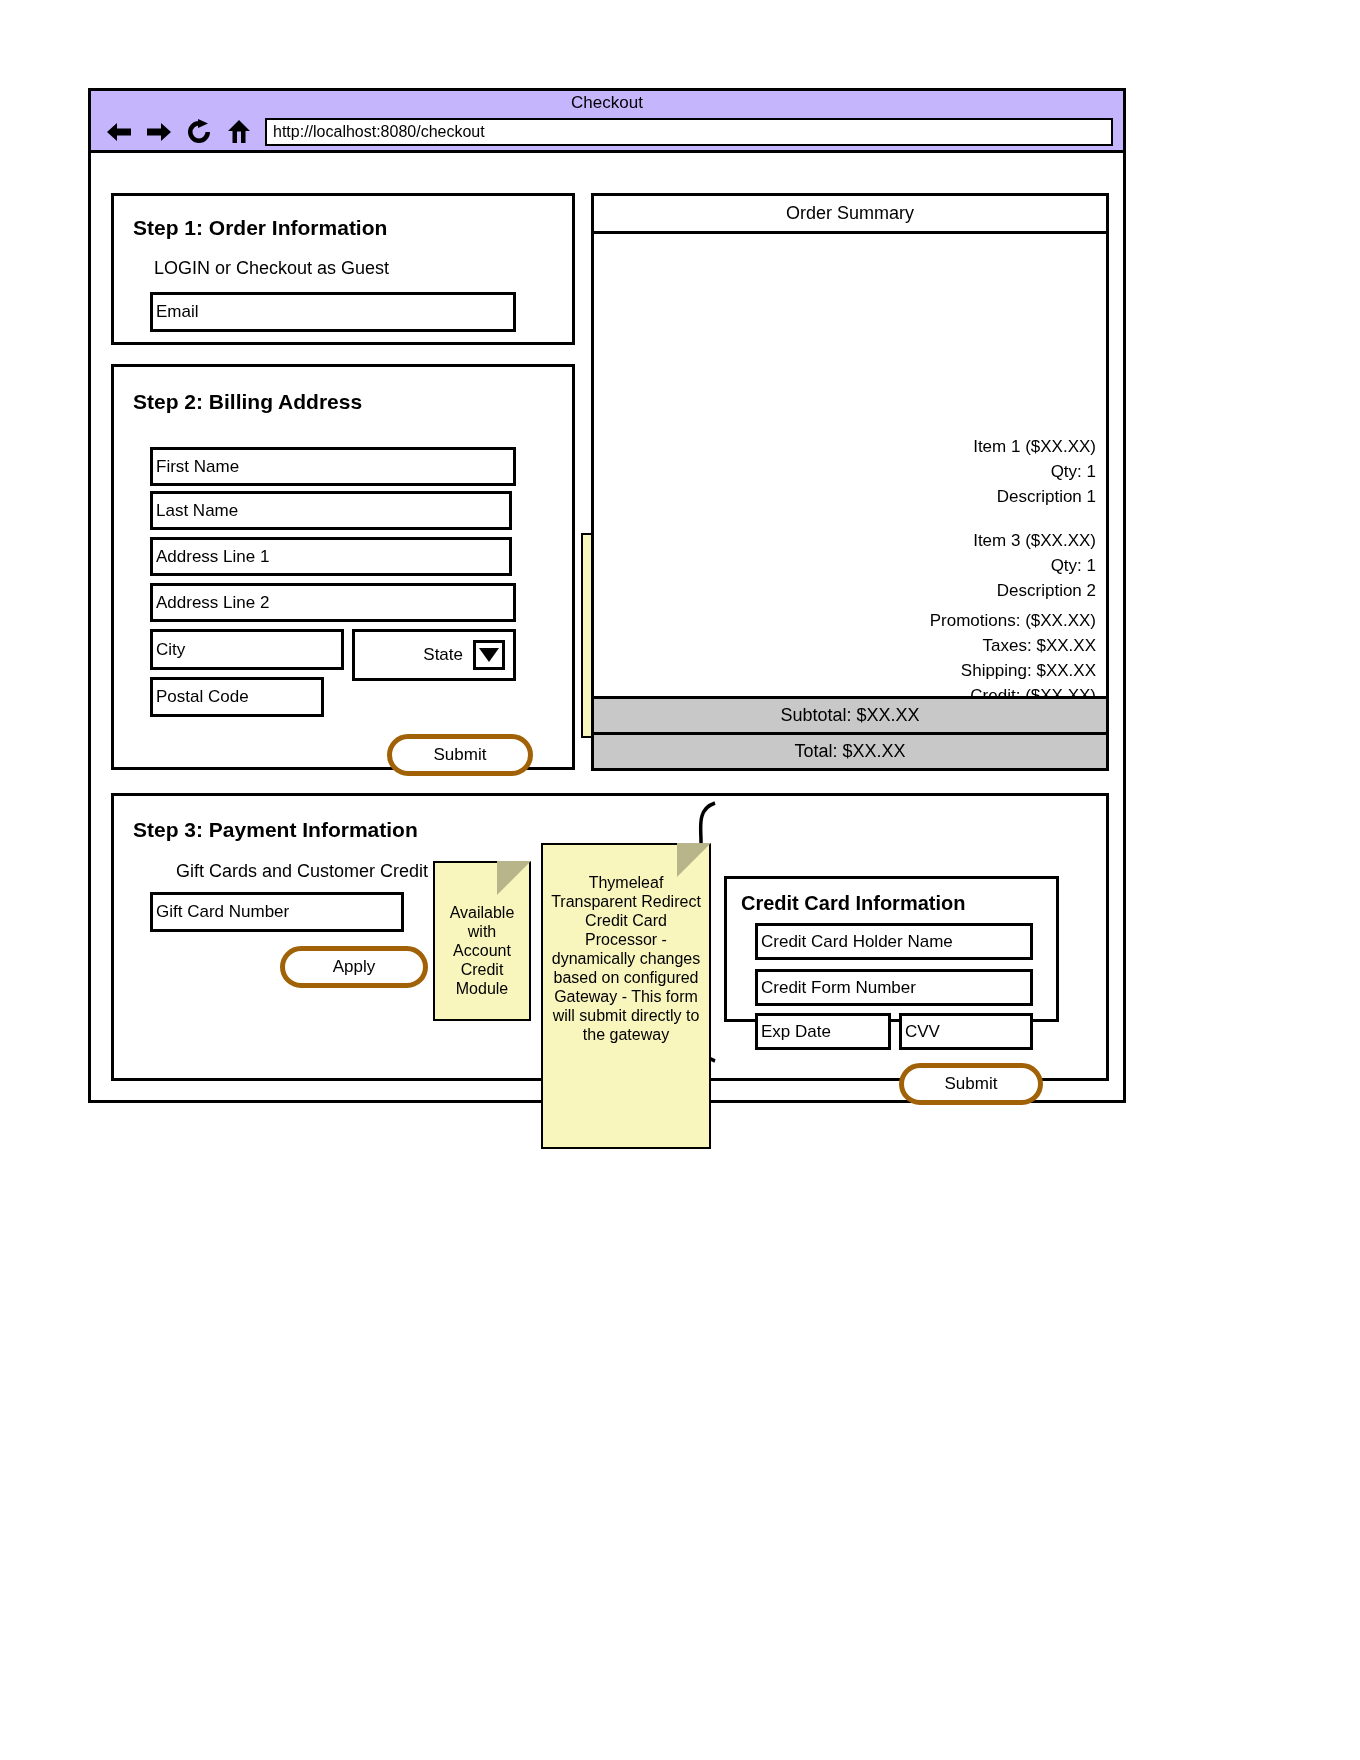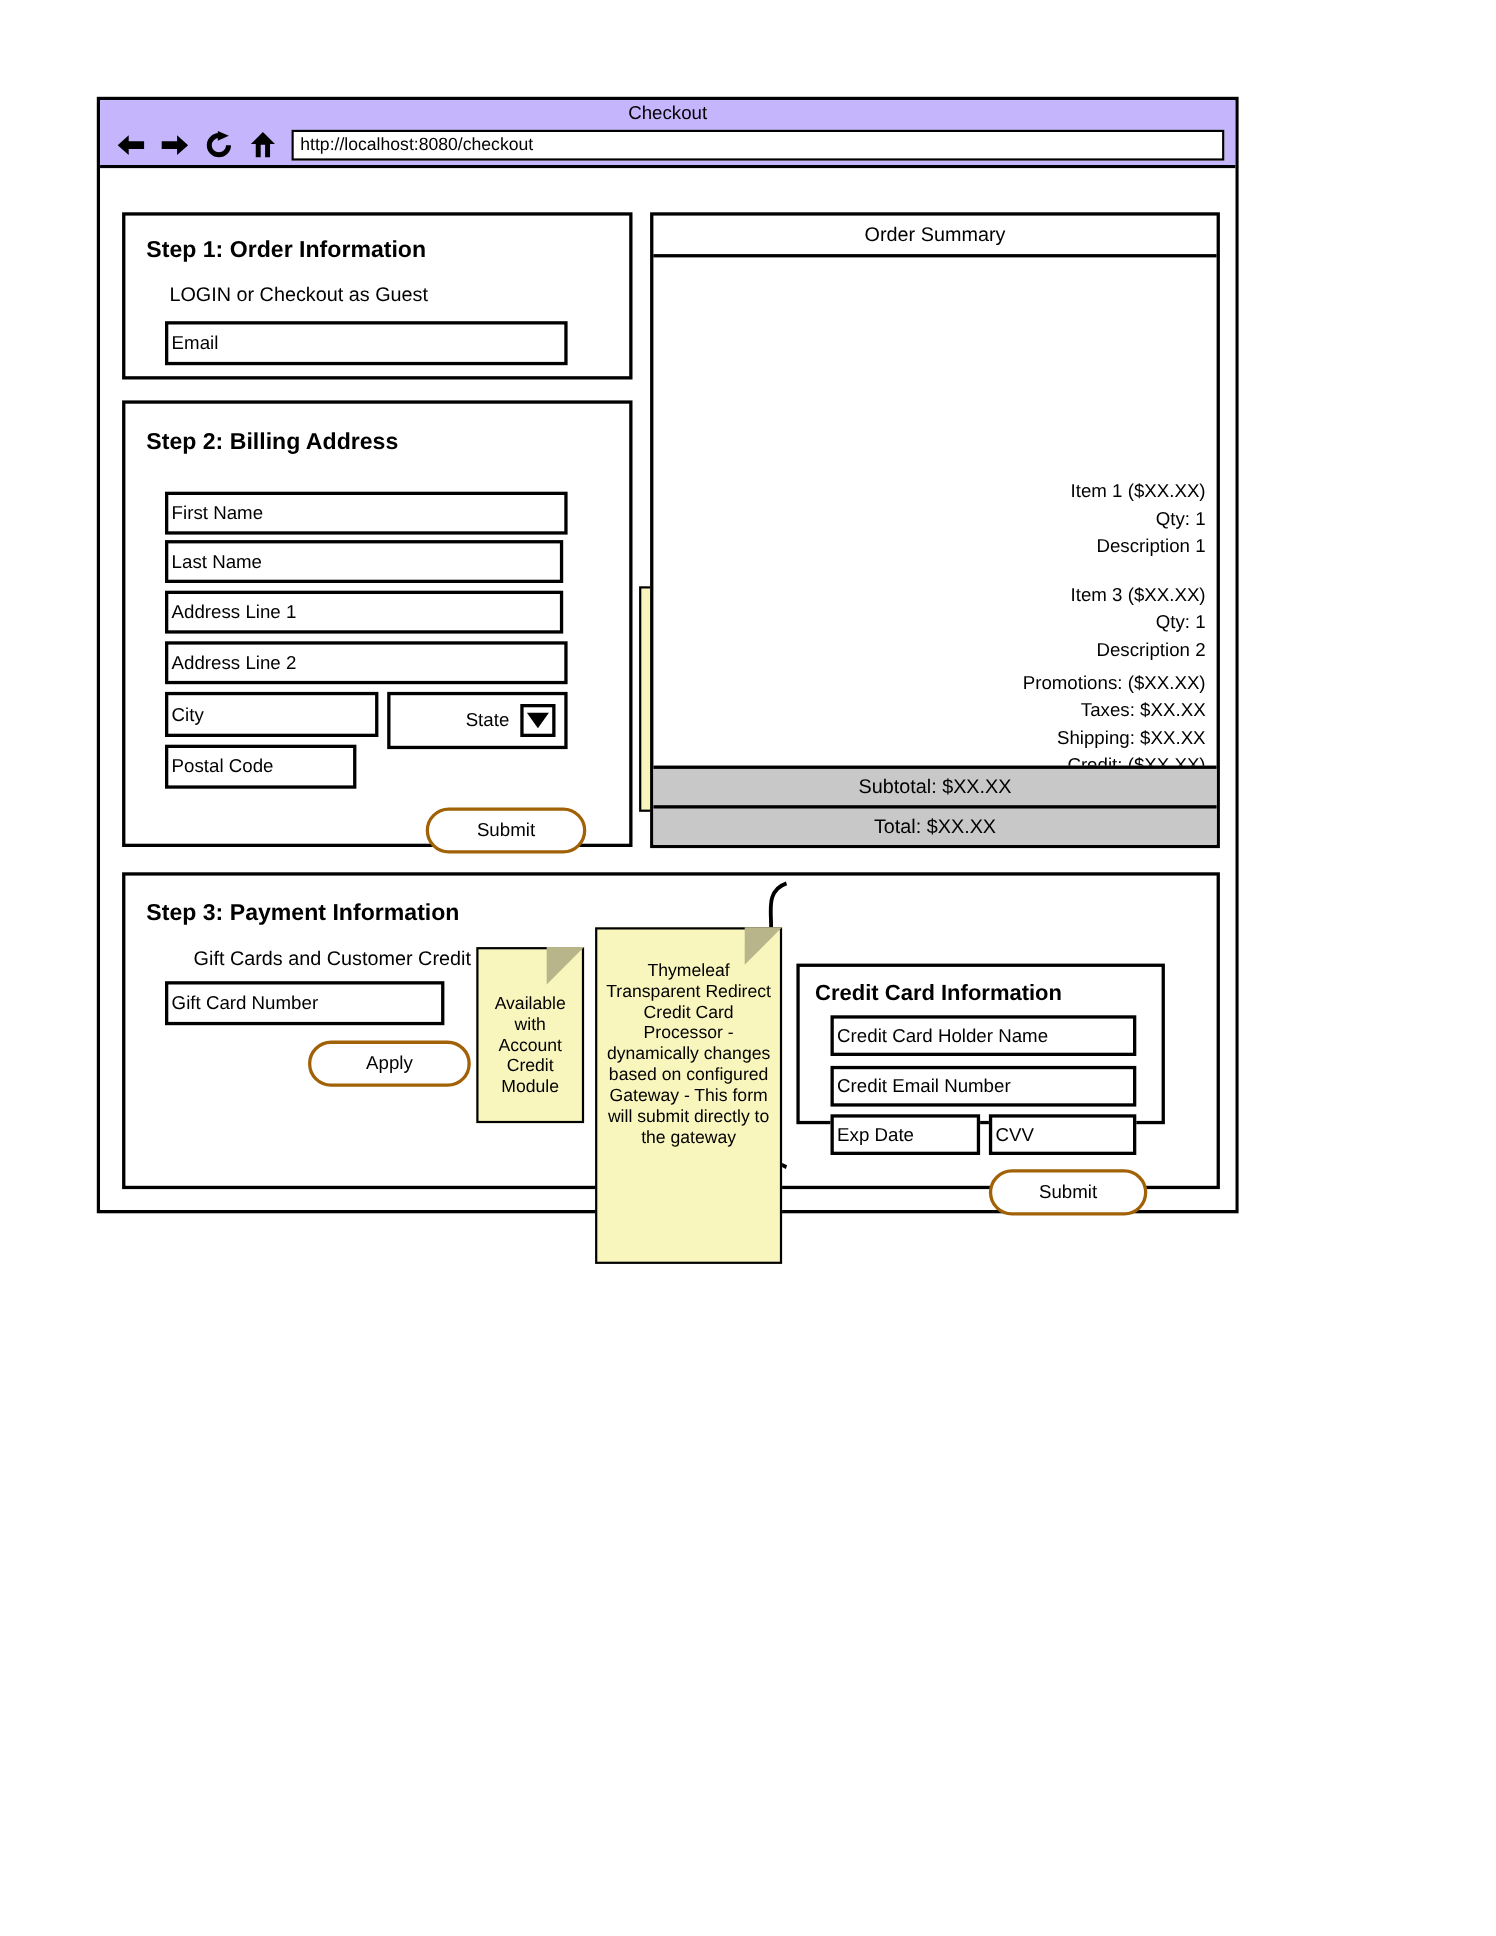--- a/index.html
+++ b/index.html
@@ -111,21 +111,21 @@
     box-sizing: border-box;
     display: flex;
     align-items: center;
     padding-left: 3px;
     font-size: 17px;
     line-height: 20px;
     color: #000;
   }
   .btn {
     position: absolute;
-    border: 3px solid #a16207;
+    border: 5px solid #a16207;
     border-radius: 22px;
     background: #ffffff;
     box-sizing: border-box;
     display: flex;
     align-items: center;
     justify-content: center;
     font-size: 17px;
     line-height: 20px;
     color: #000;
   }
@@ -386,21 +386,21 @@
       </div>
 
       <div class="panel" style="left:610px; top:80px; width:335px; height:146px;">
         <div class="panel-title" style="position:absolute; left:14px; top:12px; font-size:20px;">Credit Card Information</div>
 
         <div class="field" style="left:28px; top:44px; width:278px; height:37px;">
           <span>Credit Card Holder Name</span>
         </div>
 
         <div class="field" style="left:28px; top:90px; width:278px; height:37px;">
-          <span>Credit Email Number</span>
+          <span>Credit Form Number</span>
         </div>
 
         <div class="field" style="left:28px; top:134px; width:136px; height:37px;">
           <span>Exp Date</span>
         </div>
 
         <div class="field" style="left:172px; top:134px; width:134px; height:37px;">
           <span>CVV</span>
         </div>
 

